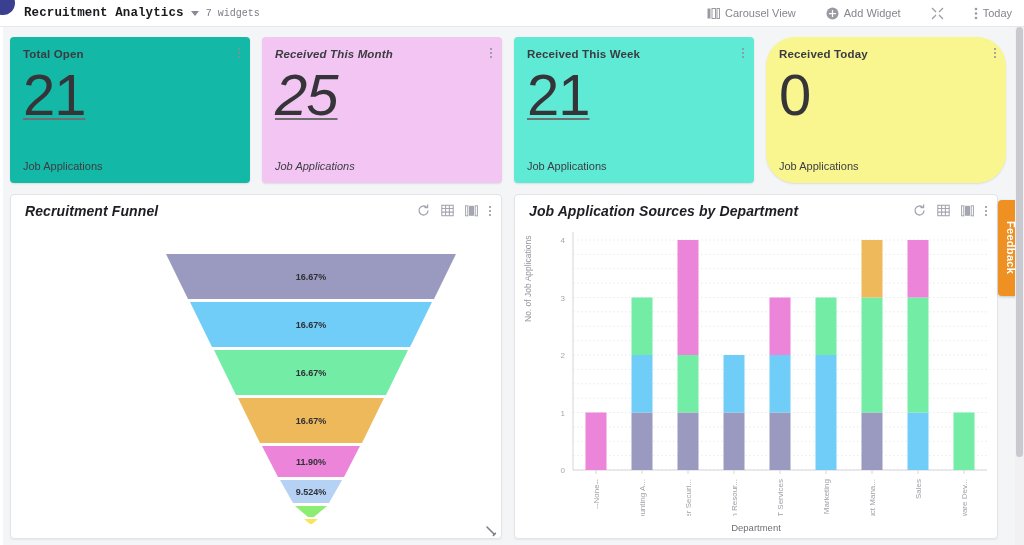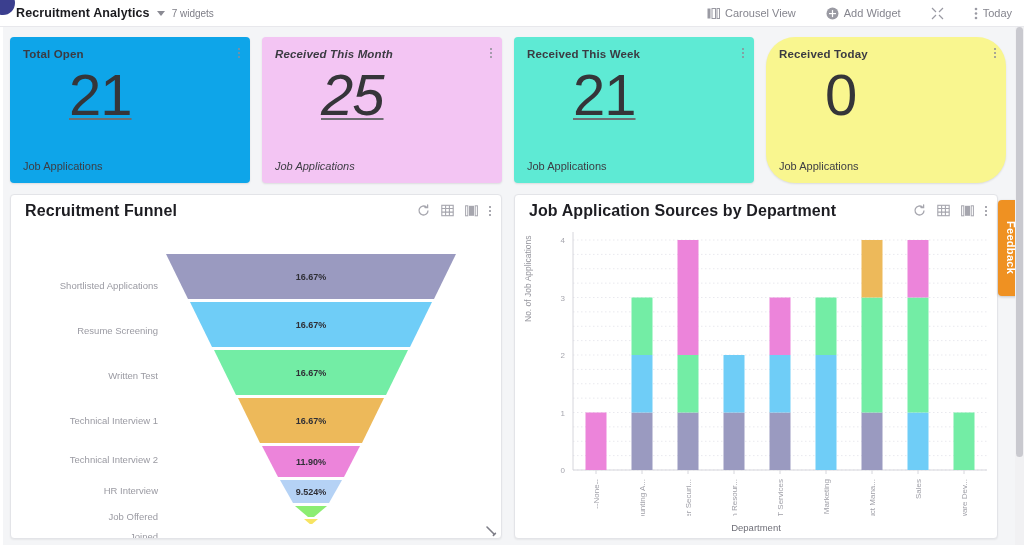--- a/index.html
+++ b/index.html
@@ -21,21 +21,21 @@
     width: 1024px; height: 27px;
     background: #ffffff;
     border-bottom: 1px solid #e8e8ec;
     display: flex; align-items: center;
   }
   .brand-dot {
     position: absolute; left: -9px; top: -9px;
     width: 24px; height: 24px; border-radius: 50%;
     background: #3b3f8f;
   }
-  .tb-left { display: flex; align-items: center; gap: 7px; padding-left: 16px; }
+  .tb-left { display: flex; align-items: center; gap: 7px; padding-left: 24px; font-family: Liberation Mono, monospace; }
   .tb-title {
     font-size: 12.5px; font-weight: bold; color: #1b1b1f;
     letter-spacing: .1px;
   }
   .caret-down {
     width: 0; height: 0;
     border-left: 4.5px solid transparent;
     border-right: 4.5px solid transparent;
     border-top: 5px solid #8a8a93;
   }
@@ -65,21 +65,20 @@
   }
   .kpi-title {
     font-size: 11.5px; font-weight: bold; color: #3b3b42;
     letter-spacing: .15px;
   }
   .kpi-value {
     position: absolute; left: 13px; top: 28px;
     font-size: 58px; line-height: 1.05; font-weight: 400;
     color: #353539;
     letter-spacing: -1px;
-    margin-left: 46px;
   }
   .kpi-value.underlined {
     text-decoration: underline;
     text-decoration-thickness: 1.5px;
     text-underline-offset: 3px;
     text-decoration-color: #6d6d72;
   }
   .kpi-sub {
     position: absolute; left: 13px; bottom: 11px;
     font-size: 11px; color: #3d3d44;
@@ -101,22 +100,23 @@
     overflow: hidden;
   }
   #funnel-panel { left: 10px; top: 194px; width: 492px; height: 345px; }
   #bars-panel   { left: 514px; top: 194px; width: 484px; height: 345px; }
 
   .panel-head {
     height: 31px; display: flex; align-items: center;
     padding: 0 10px 0 14px;
   }
   .panel-title {
-    font-size: 16px; font-weight: bold; color: #1d1d22;
+    font-size: 14px; font-weight: bold; color: #1d1d22;
     letter-spacing: .1px;
+    font-style: italic;
   }
   .panel-tools { margin-left: auto; display: flex; align-items: center; gap: 11px; }
   .panel-tools .ico { cursor: pointer; }
   .kebab.inline { position: static; }
 
   
   .funnel-body { position: relative; width: 100%; height: 312px; }
   .funnel-labels { position: absolute; left: 0; top: 0; width: 155px; height: 100%; }
   .f-label {
     position: absolute; right: 8px;
@@ -234,21 +234,21 @@
         <span>Today</span>
       </div>
 
     </div>
   </div>
 
   <div class="left-edge"></div>
 
   <div class="kpi-row">
 
-    <div class="kpi" id="kpi0" style="background: #0ea5e9;">
+    <div class="kpi" id="kpi0" style="background: #14b8a6;">
       <div class="kpi-title">Total Open</div>
       <div class="kpi-value underlined">21</div>
       <div class="kpi-sub">Job Applications</div>
       <div class="kebab">
           <i></i>
           <i></i>
           <i></i>
         </div>
     </div>
 
@@ -312,30 +312,20 @@
         </span>
         <span class="kebab inline">
             <i></i>
             <i></i>
             <i></i>
           </span>
       </span>
     </div>
 
     <div class="funnel-body">
-      <div class="funnel-labels">
-        <div class="f-label" style="top:54px">Shortlisted Applications</div>
-        <div class="f-label" style="top:99px">Resume Screening</div>
-        <div class="f-label" style="top:144px">Written Test</div>
-        <div class="f-label" style="top:189px">Technical Interview 1</div>
-        <div class="f-label" style="top:228px">Technical Interview 2</div>
-        <div class="f-label" style="top:259px">HR Interview</div>
-        <div class="f-label" style="top:285px">Job Offered</div>
-        <div class="f-label" style="top:305px">Joined</div>
-      </div>
 
       <svg class="funnel-svg" width="295" height="290" viewBox="0 0 295 290">
 
         <polygon points="0,20 290,20 268,65 22,65" fill="#9a9ac0"></polygon>
 
         <polygon points="24,68 266,68 244,113 46,113" fill="#6fcdf7"></polygon>
 
         <polygon points="48,116 242,116 220,161 70,161" fill="#73eda5"></polygon>
 
         <polygon points="72,164 218,164 196,209 94,209" fill="#edb95a"></polygon>

